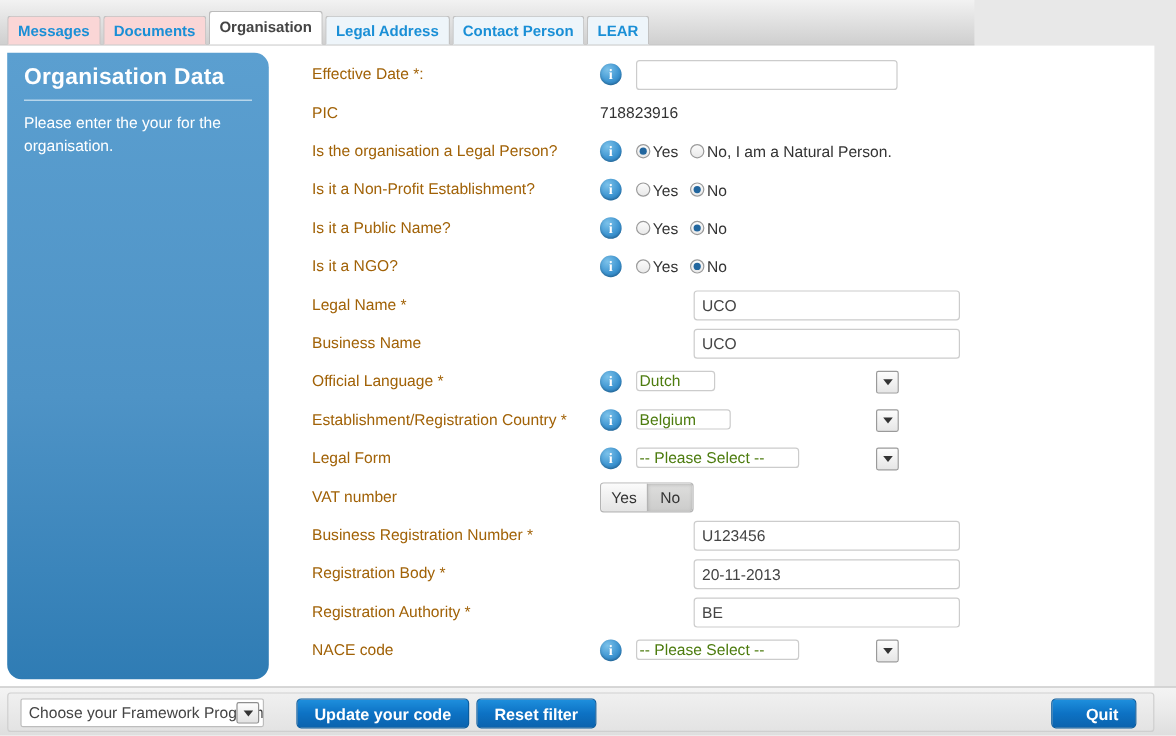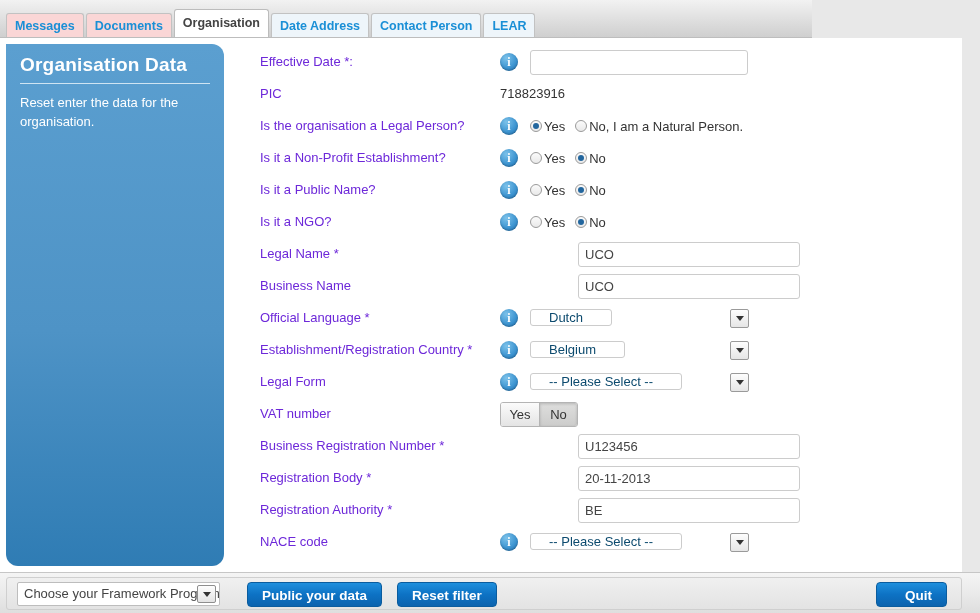--- a/index.html
+++ b/index.html
@@ -109,21 +109,21 @@
   .form-row {
     position: relative;
     height: 32px;
   }
   .f-label {
     position: absolute;
     left: 10px;
     top: 0;
     line-height: 32px;
     font-size: 13px;
-    color: #6d28d9;
+    color: #a16207;
     white-space: nowrap;
   }
   .f-ctrl {
     position: absolute;
     left: 250px;
     top: 0;
     height: 32px;
     display: flex;
     align-items: center;
   }
@@ -175,23 +175,23 @@
     height: 25px;
   }
   .sel {
     width: 222px;
     height: 25px;
     border: 1px solid #cccccc;
     border-radius: 3px;
     background: #ffffff;
     box-sizing: border-box;
     font-size: 13px;
-    color: #0c4a6e;
+    color: #4d7c0f;
     line-height: 23px;
-    padding: 0 28px 0 18px;
+    padding: 0 28px 0 2px;
     white-space: nowrap;
     overflow: hidden;
     cursor: pointer;
   }
   .sel-arrow {
     position: absolute;
     right: 3px; top: 3px;
     width: 19px; height: 19px;
     border: 1px solid #9a9a9a;
     border-radius: 2px;
@@ -345,31 +345,31 @@
   #btn-quit   { right: 14px; padding-left: 28px; }
 </style>
 </head>
 <body>
 
 <div id="tab-bar">
   <div id="tab-strip">
     <div class="tab alert"><span>Messages</span></div>
     <div class="tab alert"><span>Documents</span></div>
     <div class="tab active"><span>Organisation</span></div>
-    <div class="tab"><span>Date Address</span></div>
+    <div class="tab"><span>Legal Address</span></div>
     <div class="tab"><span>Contact Person</span></div>
     <div class="tab"><span>LEAR</span></div>
   </div>
 </div>
 
 <div id="content-panel">
 
   <div id="sidebar">
     <div id="sidebar-title">Organisation Data</div>
-    <div id="sidebar-desc">Reset enter the data for the organisation.</div>
+    <div id="sidebar-desc">Please enter the your for the organisation.</div>
   </div>
 
   <div id="form-area">
 
     <div class="form-row">
       <div class="f-label">Effective Date *:</div>
       <div class="f-ctrl">
         <span class="icon-slot">
           <span class="info-icon">i</span>
         </span>
@@ -572,17 +572,17 @@
 
   </div>
 </div>
 
 <div id="bottom-bar">
   <div id="bottom-inner">
     <span id="fp-select">Choose your Framework Programme</span>
     <span id="fp-arrow">
         <span class="caret"></span>
       </span>
-    <div class="blue-btn" id="btn-update">Public your data</div>
+    <div class="blue-btn" id="btn-update">Update your code</div>
     <div class="blue-btn" id="btn-reset">Reset filter</div>
     <div class="blue-btn" id="btn-quit">Quit</div>
   </div>
 </div>
 
 </body></html>

